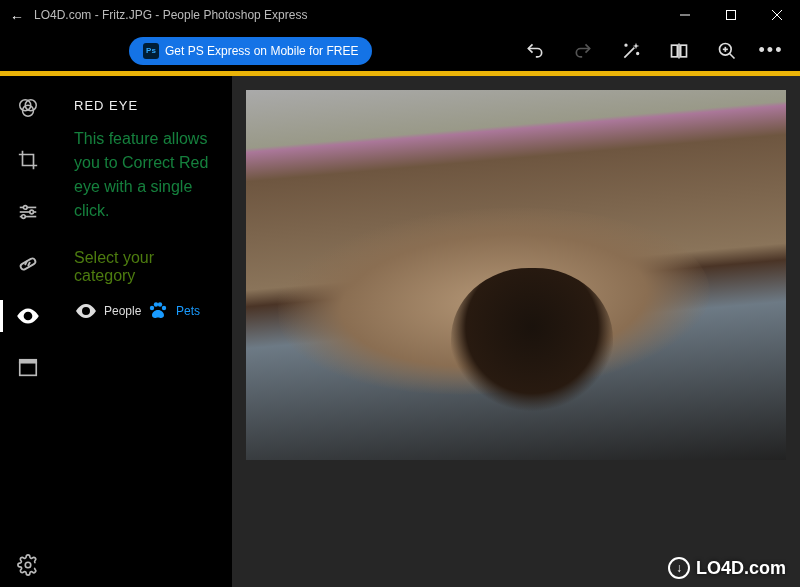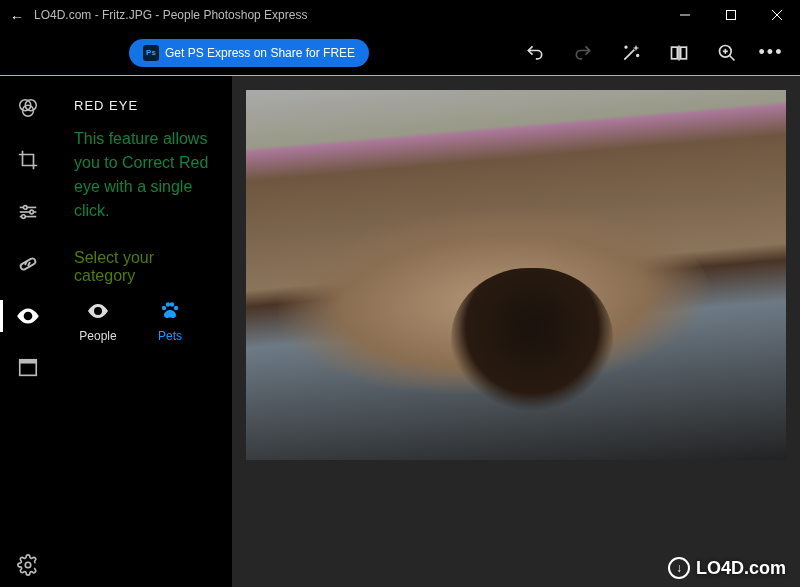--- a/index.html
+++ b/index.html
@@ -14,21 +14,21 @@
   .titlebar .title { flex: 1; }
   .win-controls { display: flex; height: 100%; }
   .win-controls div {
     width: 46px; display: flex; align-items: center; justify-content: center;
     color: #fff; cursor: pointer; font-size: 11px;
   }
 
   
   .topbar {
     height: 46px; background: #000; display: flex; align-items: center;
-    padding: 0 14px; gap: 10px; border-bottom: 1px solid #eab308;
+    padding: 0 14px; gap: 10px; border-bottom: 5px solid #eab308;
   }
   .promo-btn {
     display: inline-flex; align-items: center; gap: 6px;
     background: #1473e6; color: #fff; border-radius: 16px;
     height: 28px; padding: 0 14px; font-size: 12px; cursor: pointer;
     margin-left: 115px;
   }
   .promo-btn .ps-badge {
     width: 16px; height: 16px; border-radius: 3px; background: #001e36;
     display: flex; align-items: center; justify-content: center; font-size: 8px;
@@ -67,21 +67,21 @@
 
   
   .panel {
     width: 176px; background: #000; padding: 22px 18px 10px; color: #ddd;
   }
   .panel h1 { font-size: 13px; font-weight: 400; letter-spacing: 1px; color: #eee; margin-bottom: 14px; }
   .panel .desc { font-size: 16px; line-height: 1.5; color: #15803d; margin-bottom: 26px; }
   .panel .section-label { font-size: 16px; color: #4d7c0f; margin-bottom: 14px; }
   .categories { display: flex; gap: 24px; }
   .cat {
-    display:flex; flex-direction:column; align-items:center; gap:6px;
+    display:flex; flex-direction:row; align-items:center; gap:6px;
     font-size:12px; color:#ddd; cursor:pointer; width:48px;
   }
   .cat .cat-icon { font-size: 20px; }
   .cat.selected { color:#199bff; }
 
   
   .canvas {
     flex: 1; background: #262626; display:flex; align-items:flex-start; justify-content:center;
     padding-top: 14px; position: relative;
   }
@@ -140,21 +140,21 @@
       <svg width="10" height="10" viewBox="0 0 10 10">
           <path d="M0 0 L10 10 M10 0 L0 10" stroke="#fff" stroke-width="1"></path>
         </svg>
     </div>
   </div>
 </div>
 
 <div class="topbar">
   <div class="promo-btn">
     <span class="ps-badge">Ps</span>
-    <span>Get PS Express on Share for FREE</span>
+    <span>Get PS Express on Mobile for FREE</span>
   </div>
   <div class="spacer"></div>
   <div class="tool-icon">
     <svg width="20" height="20" viewBox="0 0 24 24" fill="none" stroke="currentColor" stroke-width="2">
         <path d="M9 14l-5-5 5-5"></path>
         <path d="M4 9h11a5 5 0 010 10h-2"></path>
       </svg>
   </div>
   <div class="tool-icon disabled">
     <svg width="20" height="20" viewBox="0 0 24 24" fill="none" stroke="currentColor" stroke-width="2">

